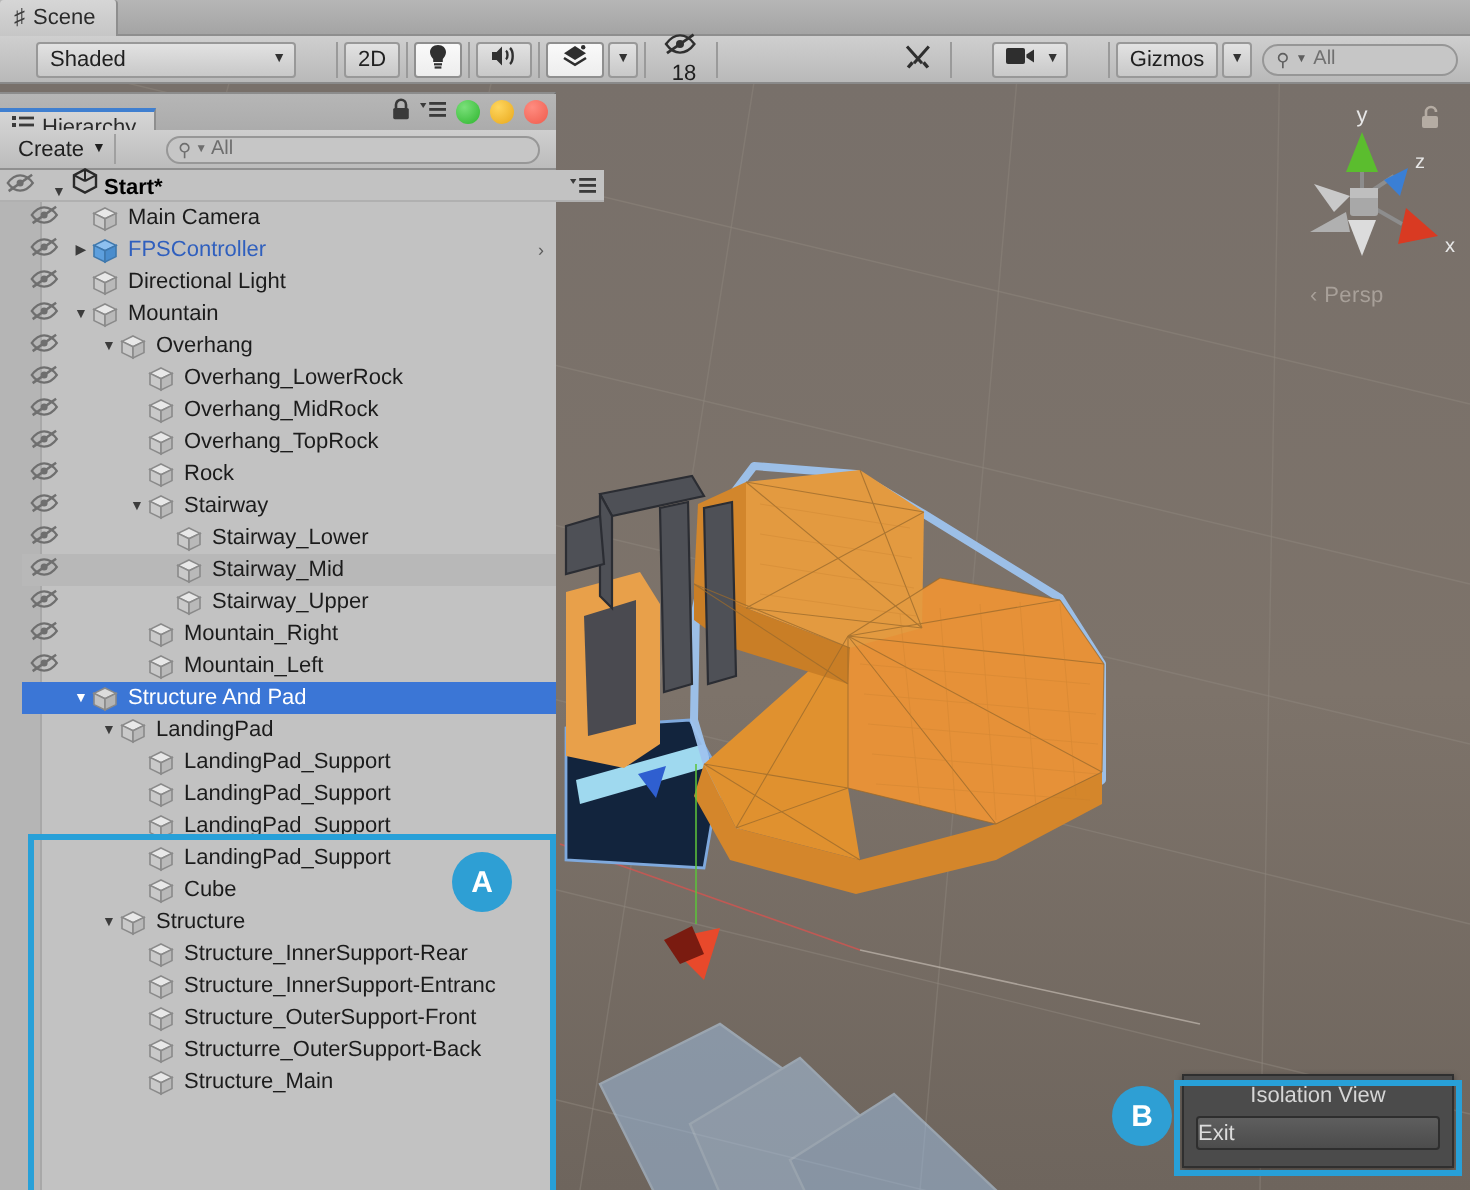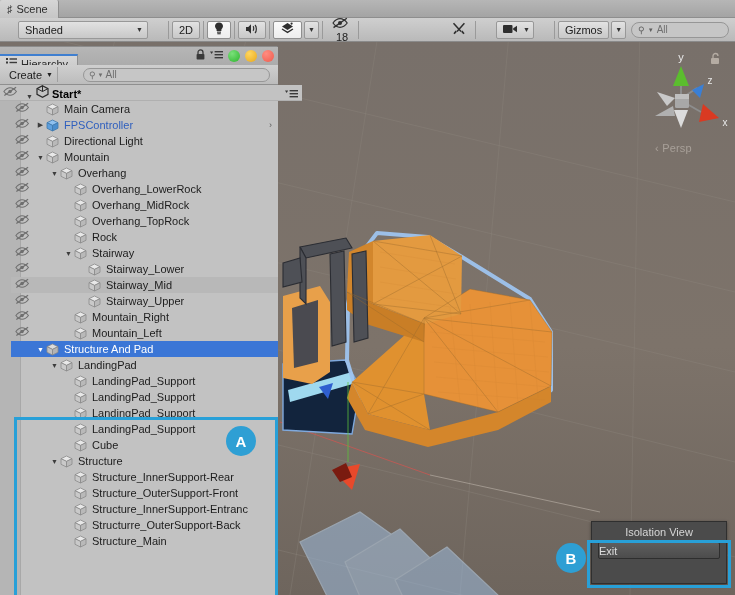--- a/index.html
+++ b/index.html
@@ -79,21 +79,21 @@
   .persp-label {
     position: absolute; left: 18px; bottom: 4px;
     color: #a8a099; font-size: 11px; letter-spacing: .2px;
   }
   .lock-icon { position: absolute; right: 8px; top: 6px; color: #b5aca3; font-size: 12px; }
 
   
   .isolation-box {
     position: absolute; right: 8px; bottom: 11px; width: 136px;
     background: #4b4b4b; border: 1px solid #2f2f2f;
-    padding: 3px 6px 24px 6px;
+    padding: 3px 6px 8px 6px;
     box-shadow: 0 1px 3px rgba(0,0,0,.4);
   }
   .isolation-title {
     text-align: center; color: #d6d6d6; font-size: 11px;
     padding: 1px 0 4px 0;
   }
   .isolation-exit {
     display: block; width: 100%; height: 17px; line-height: 16px;
     color: #dcdcdc; font-size: 11px;
     background: linear-gradient(#5e5e5e, #4c4c4c);
@@ -884,33 +884,33 @@
           <div class="h-row">
             <span style="display:inline-block;width:52px"></span>
             <span class="twisty"></span>
             <span class="cube">
               <svg width="13" height="13" viewBox="0 0 13 13">
                 <path d="M6.5 1L12 3.7 6.5 6.4 1 3.7z" fill="#e8e8e8" stroke="#8a8a8a" stroke-width=".8"></path>
                 <path d="M1 3.7 L6.5 6.4 L6.5 12 L1 9.3z" fill="#c9c9c9" stroke="#8a8a8a" stroke-width=".8"></path>
                 <path d="M12 3.7 L6.5 6.4 L6.5 12 L12 9.3z" fill="#b9b9b9" stroke="#8a8a8a" stroke-width=".8"></path>
               </svg>
             </span>
+            <span class="label">Structure_InnerSupport-Entranc</span>
+          </div>
+          <div class="h-row">
+            <span style="display:inline-block;width:52px"></span>
+            <span class="twisty"></span>
+            <span class="cube">
+              <svg width="13" height="13" viewBox="0 0 13 13">
+                <path d="M6.5 1L12 3.7 6.5 6.4 1 3.7z" fill="#e8e8e8" stroke="#8a8a8a" stroke-width=".8"></path>
+                <path d="M1 3.7 L6.5 6.4 L6.5 12 L1 9.3z" fill="#c9c9c9" stroke="#8a8a8a" stroke-width=".8"></path>
+                <path d="M12 3.7 L6.5 6.4 L6.5 12 L12 9.3z" fill="#b9b9b9" stroke="#8a8a8a" stroke-width=".8"></path>
+              </svg>
+            </span>
             <span class="label">Structure_OuterSupport-Front</span>
-          </div>
-          <div class="h-row">
-            <span style="display:inline-block;width:52px"></span>
-            <span class="twisty"></span>
-            <span class="cube">
-              <svg width="13" height="13" viewBox="0 0 13 13">
-                <path d="M6.5 1L12 3.7 6.5 6.4 1 3.7z" fill="#e8e8e8" stroke="#8a8a8a" stroke-width=".8"></path>
-                <path d="M1 3.7 L6.5 6.4 L6.5 12 L1 9.3z" fill="#c9c9c9" stroke="#8a8a8a" stroke-width=".8"></path>
-                <path d="M12 3.7 L6.5 6.4 L6.5 12 L12 9.3z" fill="#b9b9b9" stroke="#8a8a8a" stroke-width=".8"></path>
-              </svg>
-            </span>
-            <span class="label">Structure_InnerSupport-Entranc</span>
           </div>
           <div class="h-row">
             <span style="display:inline-block;width:52px"></span>
             <span class="twisty"></span>
             <span class="cube">
               <svg width="13" height="13" viewBox="0 0 13 13">
                 <path d="M6.5 1L12 3.7 6.5 6.4 1 3.7z" fill="#e8e8e8" stroke="#8a8a8a" stroke-width=".8"></path>
                 <path d="M1 3.7 L6.5 6.4 L6.5 12 L1 9.3z" fill="#c9c9c9" stroke="#8a8a8a" stroke-width=".8"></path>
                 <path d="M12 3.7 L6.5 6.4 L6.5 12 L12 9.3z" fill="#b9b9b9" stroke="#8a8a8a" stroke-width=".8"></path>
               </svg>

